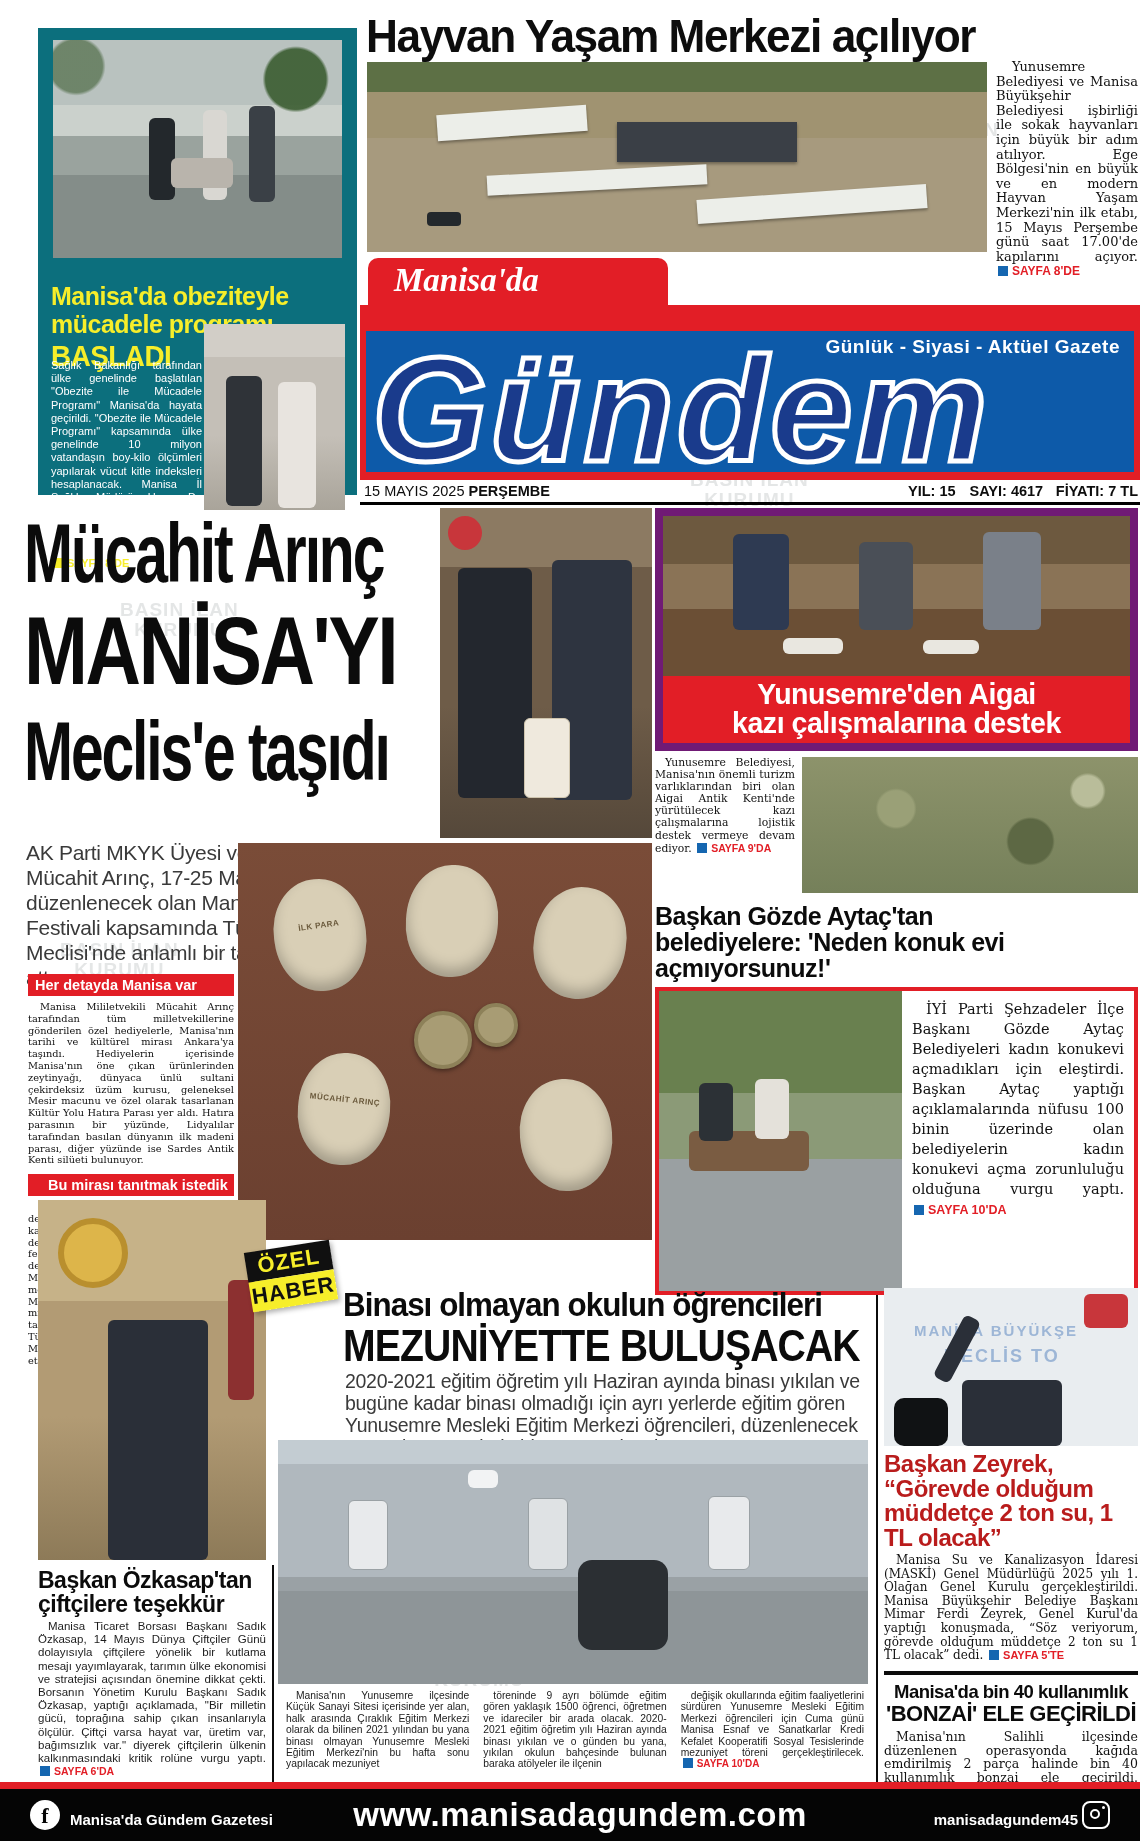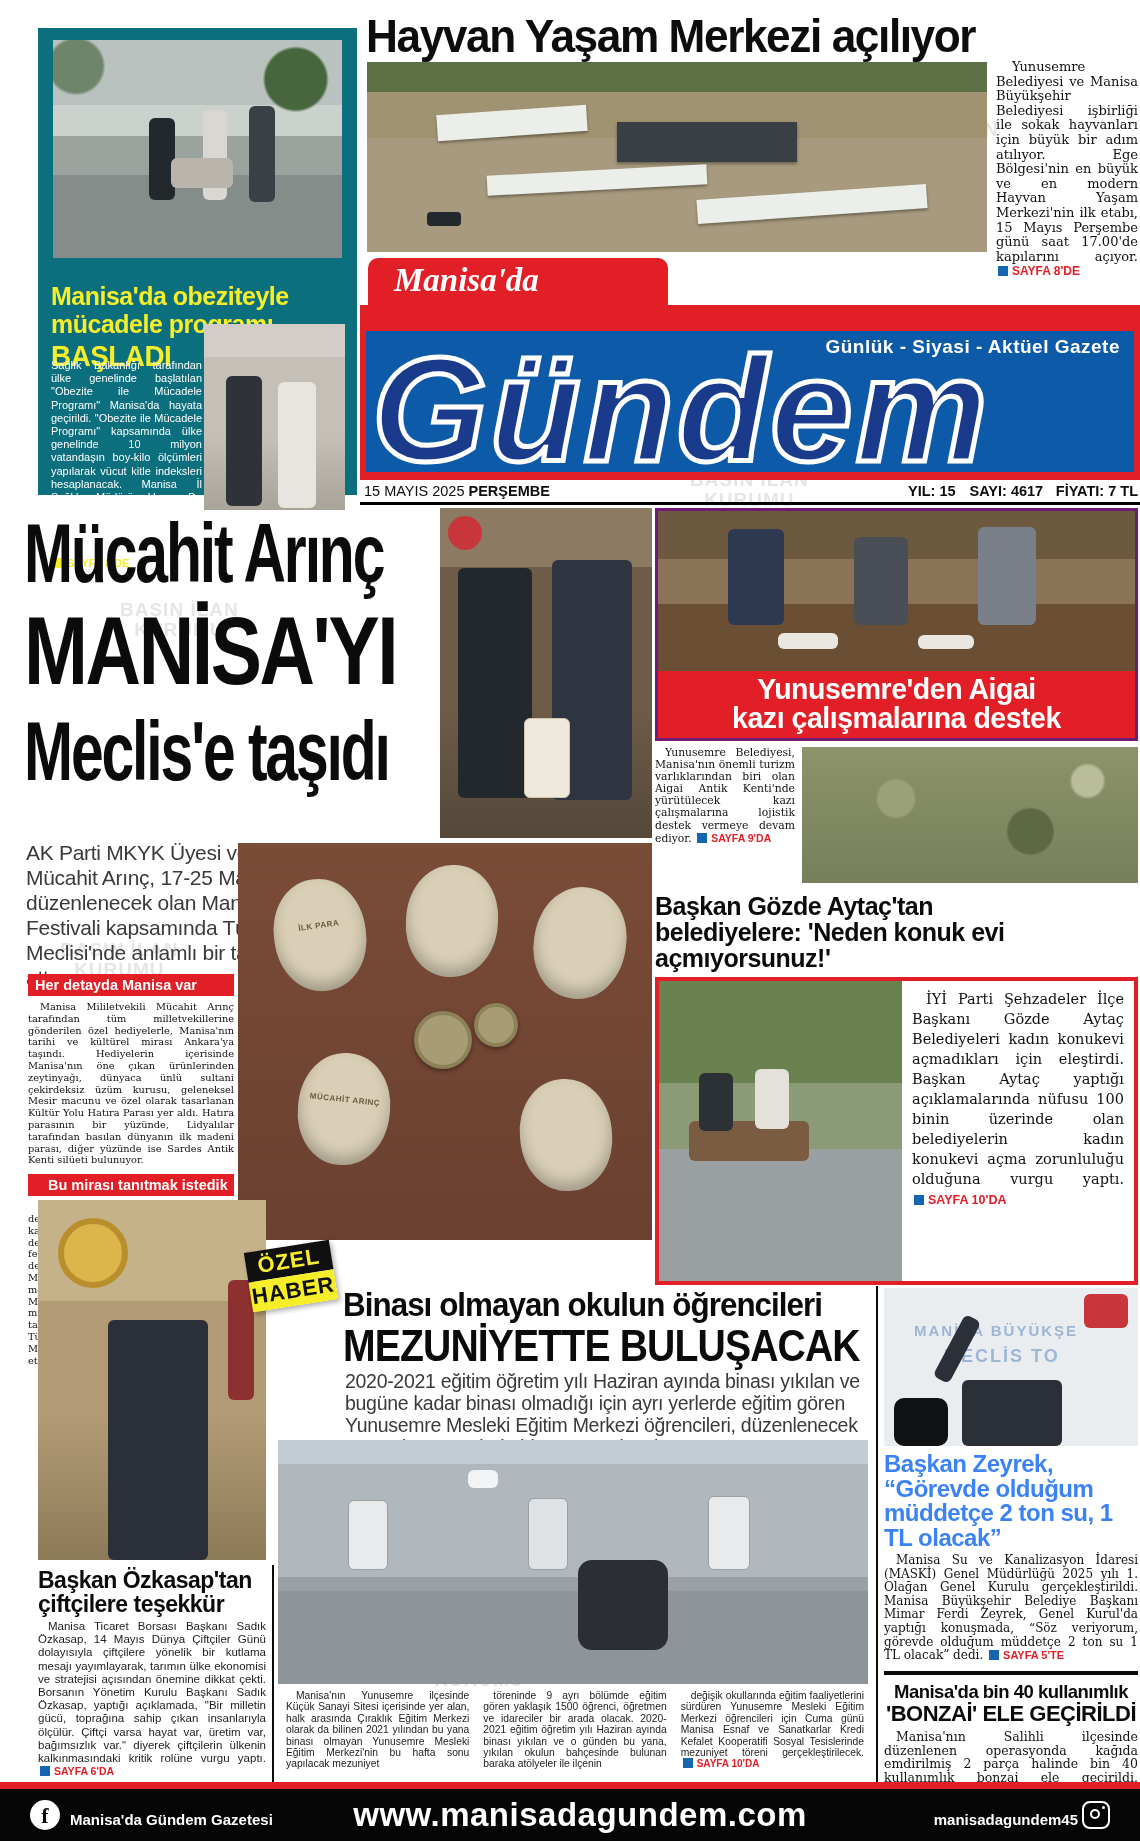--- a/index.html
+++ b/index.html
@@ -85,21 +85,21 @@
                 radial-gradient(circle at 80% 70%,#8a5a42 0 6%,transparent 7%),
                 linear-gradient(180deg,#7a4c38,#6b4030);}
   .pouch{position:absolute;width:92px;height:112px;border-radius:48%;background:#d9cfb6;
      box-shadow:inset 0 -8px 14px rgba(0,0,0,.25);}
   .pouch .tag{position:absolute;left:8px;top:42px;width:76px;text-align:center;font-size:8px;
      font-weight:700;color:#6b5a3c;letter-spacing:.5px;}
   .coin{position:absolute;width:58px;height:58px;border-radius:50%;background:#a89c74;
      border:4px solid #8d8159;box-shadow:0 2px 4px rgba(0,0,0,.4);}
   
   .rightcol{position:absolute;left:655px;top:508px;width:483px;}
-  .aigai-box{border:3px solid #701a75;background:#e21e26;}
+  .aigai-box{border:8px solid #701a75;background:#e21e26;}
   .ph-signing{width:100%;height:160px;
      background:linear-gradient(180deg,#6d593f 0 30%,#8a7356 30% 58%,#6b4f35 58% 100%);}
   .aigai-band{padding:3px 0 6px 0;text-align:center;color:#fff;font-weight:800;}
   .aigai-band .l{display:block;font-size:30px;line-height:29px;letter-spacing:-.5px;
      transform:scaleX(.95);transform-origin:center top;}
   .aigai-row{display:flex;gap:7px;margin-top:6px;}
   .aigai-body{width:140px;flex:0 0 140px;margin:0;font-family:"DejaVu Serif",serif;font-size:10.8px;
      line-height:12.1px;text-align:justify;text-indent:10px;}
   .aigai-body .pageref{font-size:10.5px;}
   .ph-ruins{flex:1;height:136px;
@@ -136,21 +136,21 @@
   .ozkasap{position:absolute;left:38px;top:1200px;width:228px;}
   .ph-ozkasap{width:228px;height:360px;
      background:linear-gradient(180deg,#c6b288 0 28%,#b29b74 28% 60%,#8d7a58 100%);}
   .oz-head{margin:8px 0 4px 0;font-size:23px;line-height:24px;font-weight:800;letter-spacing:-.5px;color:#0b0b0b;}
   .oz-body{margin:0;font-size:11.5px;line-height:13.2px;color:#1c1c1c;text-align:justify;text-indent:10px;}
   .oz-body .pageref{font-size:10.5px;}
   
   .zeycol{position:absolute;left:884px;top:1288px;width:254px;}
   .ph-zeyrek{width:254px;height:158px;background:#e9edf0;}
   .zbg{position:absolute;color:#9db6d6;font-weight:800;letter-spacing:2px;}
-  .zey-head{margin:6px 0 4px 0;font-size:24px;line-height:24.5px;font-weight:800;letter-spacing:-.5px;color:#3b82f6;}
+  .zey-head{margin:6px 0 4px 0;font-size:24px;line-height:24.5px;font-weight:800;letter-spacing:-.5px;color:#b91c1c;}
   .zey-body{margin:0;font-family:"DejaVu Serif",serif;font-size:12px;line-height:13.6px;text-align:justify;text-indent:12px;}
   .zey-body .pageref{font-size:11px;}
   .zrule{height:4px;background:#0b0b0b;margin:8px 0 6px 0;border:0;}
   .bon-head{margin:0;text-align:center;color:#0b0b0b;font-weight:800;}
   .bon-head .l1{display:block;font-size:18.5px;line-height:21px;letter-spacing:-.5px;}
   .bon-head .l2{display:block;font-size:22px;line-height:24px;letter-spacing:-.5px;}
   .bon-body{margin:4px 0 0 0;font-family:"DejaVu Serif",serif;font-size:12.5px;line-height:13.8px;
      text-align:justify;text-indent:12px;}
   .bon-body .pageref{font-size:11px;}
   

